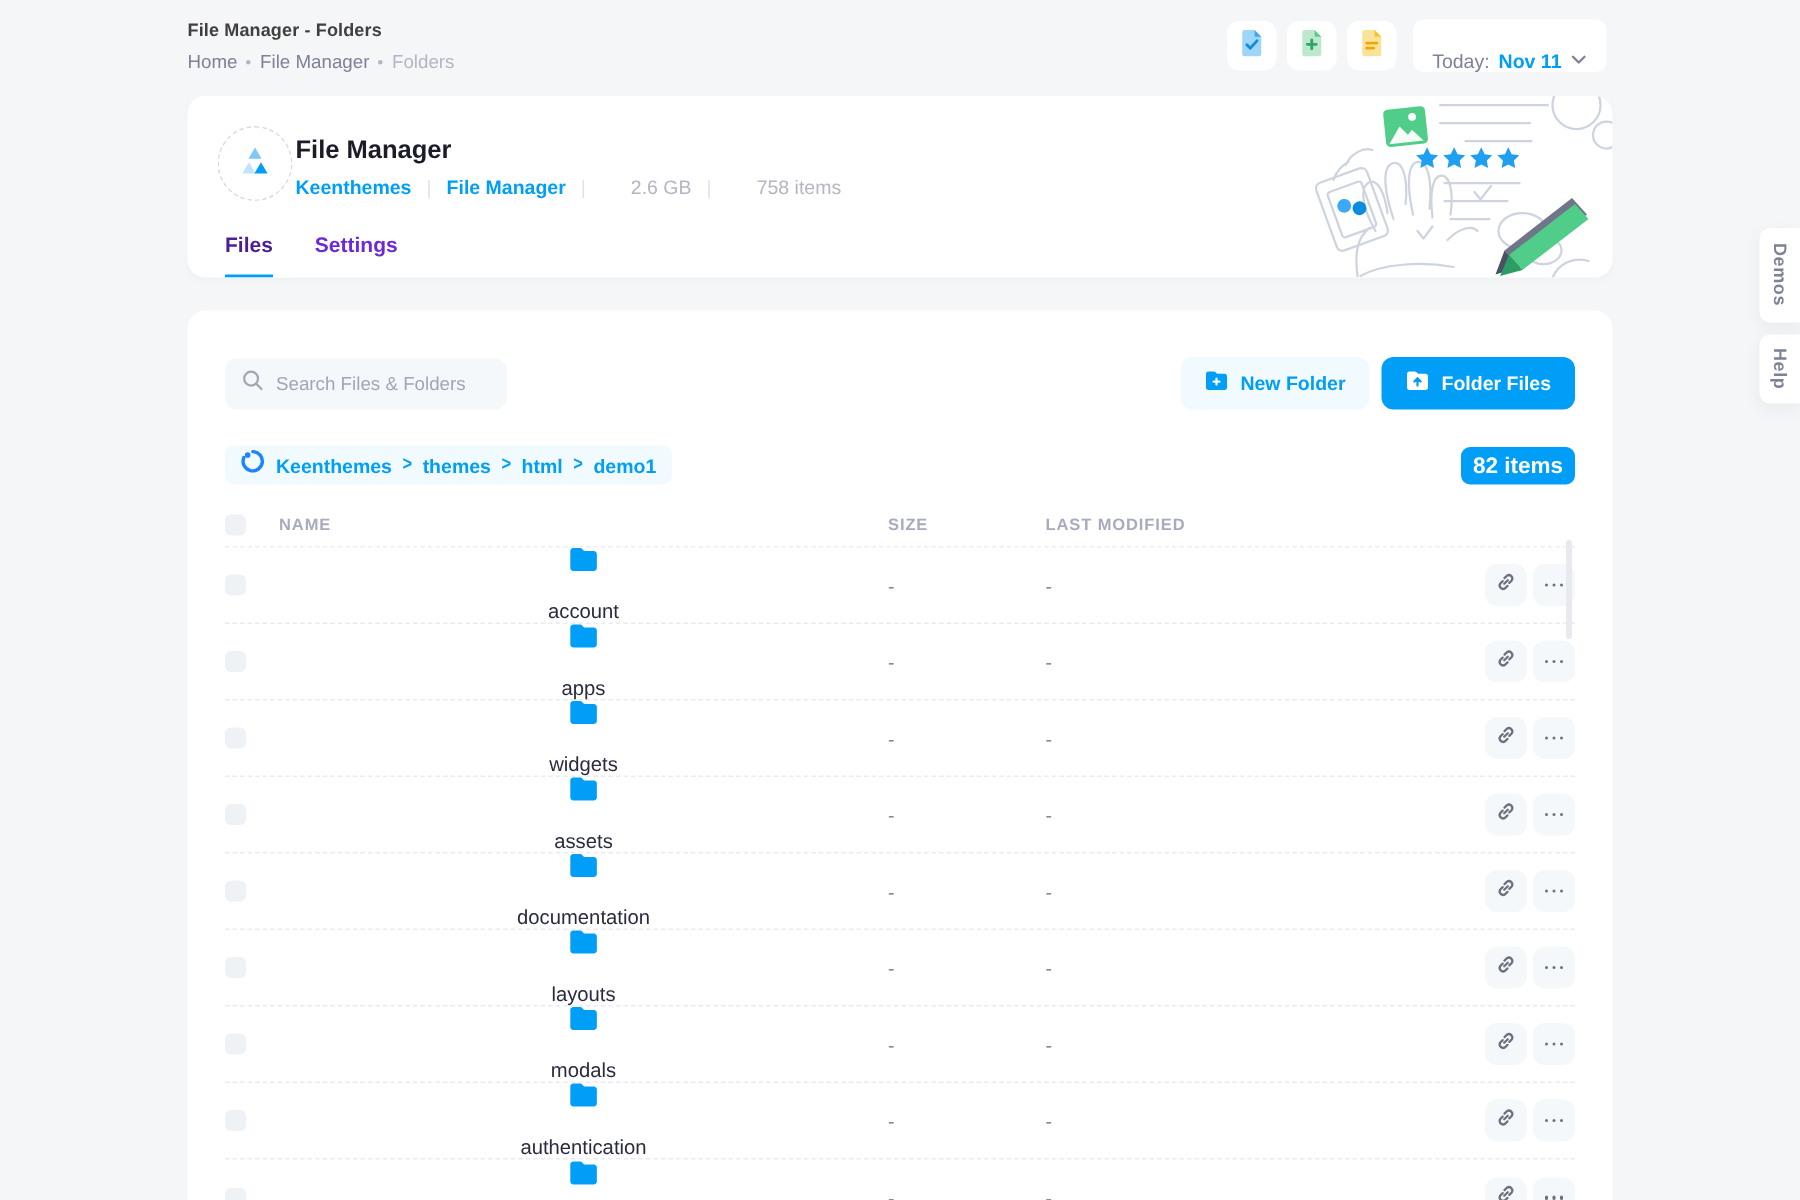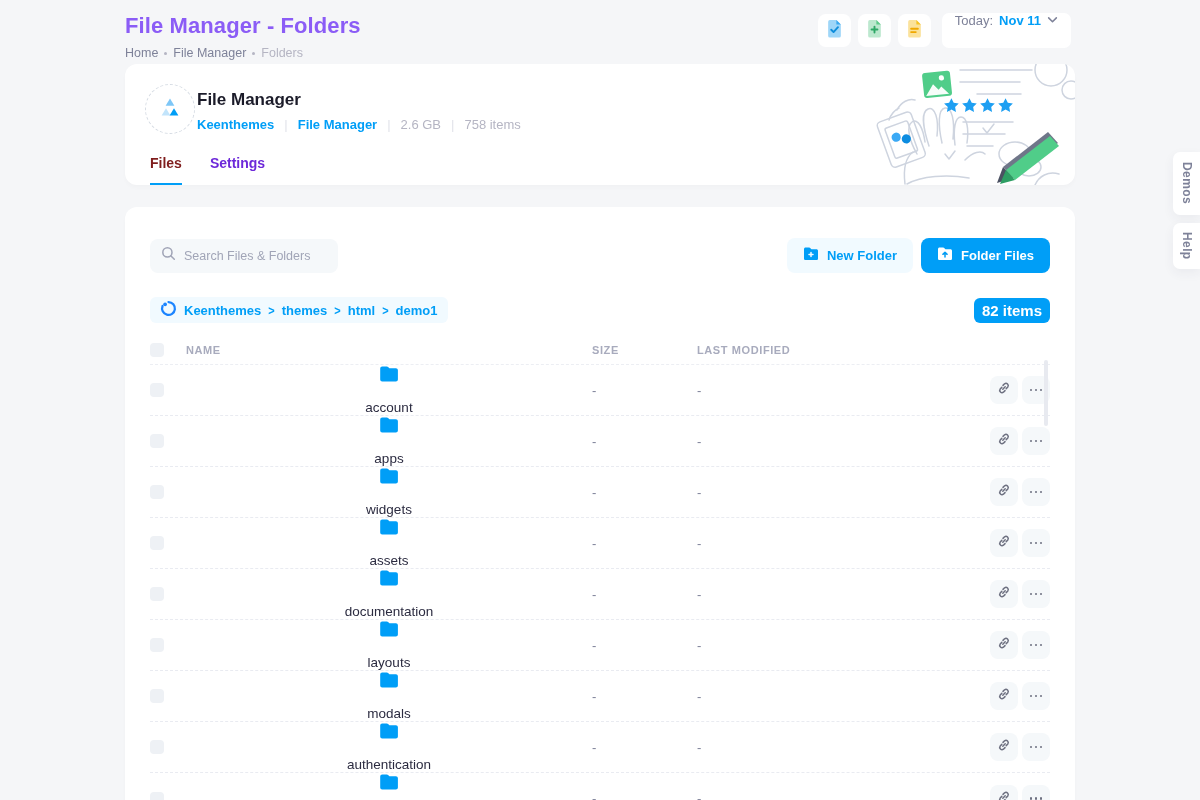--- a/index.html
+++ b/index.html
@@ -1,43 +1,43 @@
 <!DOCTYPE html>
 <html><head>
 <meta charset="utf-8">
 <style>
   * { margin:0; padding:0; box-sizing:border-box; }
   html,body { width:1200px; height:800px; overflow:hidden; background:#f5f6f8;
     font-family:"Liberation Sans","DejaVu Sans",sans-serif; color:#181c32; }
 
   
   .page-header { position:absolute; left:125px; top:13px; }
-  .page-title { font-size:22px; font-weight:700; color:#8b5cf6; letter-spacing:.1px; }
+  .page-title { font-size:12px; font-weight:700; color:#404040; letter-spacing:.1px; }
   .page-crumbs { margin-top:7px; font-size:12.5px; color:#7e8299; display:flex; align-items:center; gap:6px; font-weight:500; }
   .page-crumbs .dot { width:3px; height:3px; border-radius:50%; background:#b5b5c3; display:inline-block; }
   .page-crumbs .muted-last { color:#b5b5c3; }
 
   .topbar-actions { position:absolute; top:13px; right:129px; display:flex; align-items:center; gap:7px; }
   .icon-btn { width:33px; height:33px; background:#fff; border-radius:8px; display:flex; align-items:center; justify-content:center; cursor:pointer; }
-  .date-btn { height:35px; margin-left:4px; background:#fff; border-radius:7px; padding:0 13px; display:flex; align-items:flex-start; gap:6px; font-size:13px; cursor:pointer; }
+  .date-btn { height:35px; margin-left:4px; background:#fff; border-radius:7px; padding:0 13px; display:flex; align-items:flex-end; gap:6px; font-size:13px; cursor:pointer; }
   .date-btn .lbl { color:#7e8299; font-weight:500; }
   .date-btn .val { color:#009ef7; font-weight:600; }
 
   
   .card { position:absolute; left:125px; width:950px; background:#fff; border-radius:12px; box-shadow:0 3px 4px rgba(0,0,0,.02); }
   .app-card { top:64px; height:121px; overflow:hidden; }
   .avatar { position:absolute; left:20px; top:20px; width:50px; height:50px; border-radius:50%; border:1px dashed #d5dbe3; display:flex; align-items:center; justify-content:center; background:#fff; }
   .app-title { position:absolute; left:72px; top:26px; font-size:17px; font-weight:700; color:#1b1b29; }
   .app-meta { position:absolute; left:72px; top:53px; display:flex; align-items:center; gap:10px; font-size:13px; font-weight:600; }
   .app-meta .link { color:#009ef7; cursor:pointer; }
   .app-meta .sep { color:#e1e3ea; font-weight:400; }
-  .app-meta .muted { color:#b5b5c3; font-weight:500; }
+  .app-meta .muted { color:#b5b5c3; font-weight:500;margin-left:20px; }
   .tabs { position:absolute; left:25px; bottom:0; display:flex; gap:28px; }
   .tab { font-size:14px; font-weight:600; color:#6d28d9; padding-bottom:12px; border-bottom:2px solid transparent; cursor:pointer; }
-  .tab.active { color:#7f1d1d; border-bottom-color:#009ef7; }
+  .tab.active { color:#4c1d95; border-bottom-color:#009ef7; }
   .illustration { position:absolute; right:0; top:0; height:121px; width:230px; }
 
   
   .browser-card { top:207px; height:613px; padding:0 25px; }
   .toolbar-row { margin-top:31px; display:flex; align-items:center; justify-content:space-between; }
   .search-box { width:188px; height:34px; background:#f5f8fa; border-radius:8px; display:flex; align-items:center; padding:0 11px; gap:8px; }
   .search-box input { border:none; outline:none; background:transparent; font-size:12.5px; color:#ef4444; width:100%; font-family:inherit; }
   .search-box input::placeholder { color:#a1a5b7; }
   .toolbar-right { display:flex; align-items:flex-start; gap:8px; }
   .btn { height:35px; border:none; border-radius:8px; font-size:13px; font-weight:600; display:flex; align-items:center; gap:8px; padding:0 16px; cursor:pointer; font-family:inherit; }

